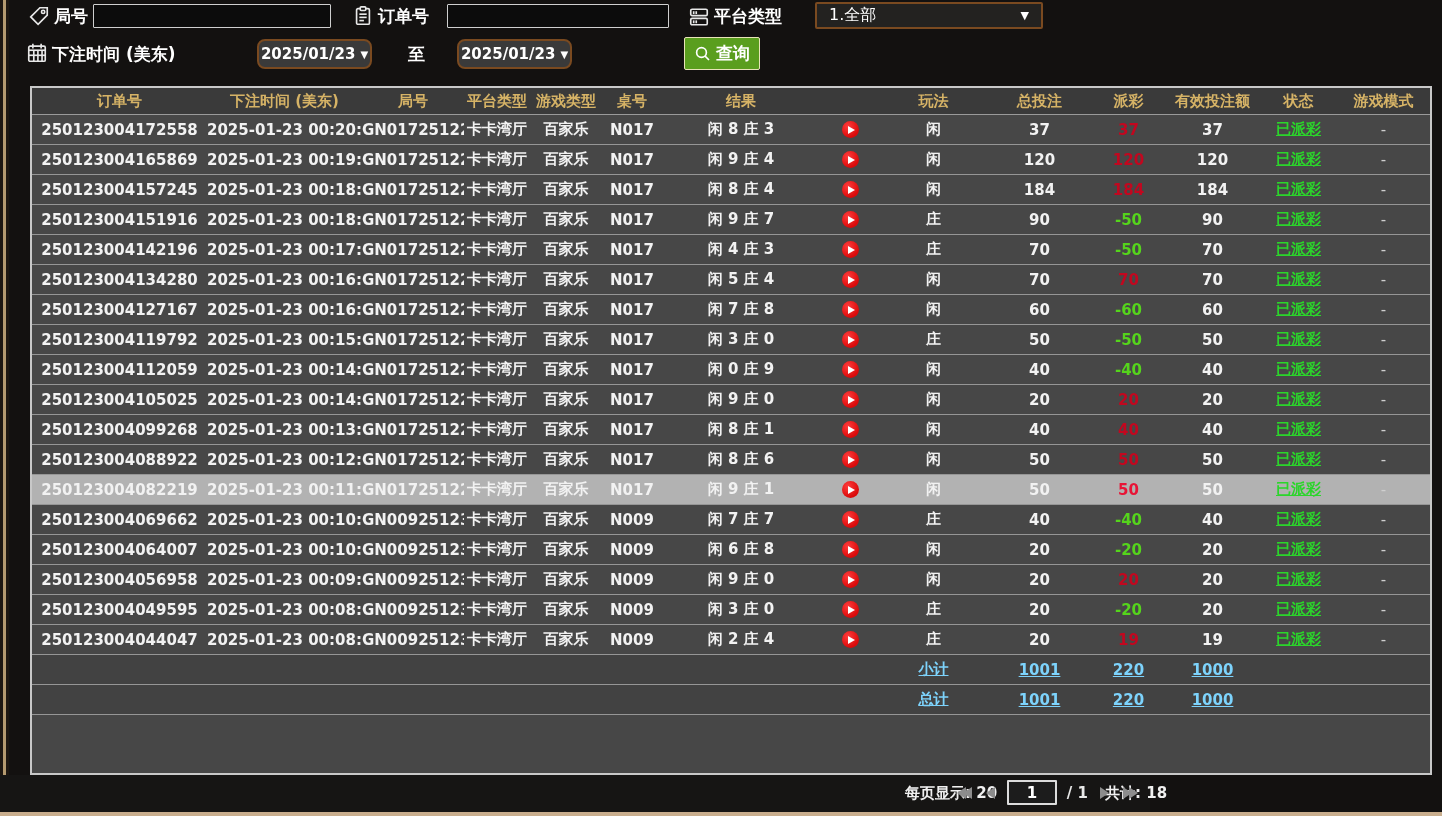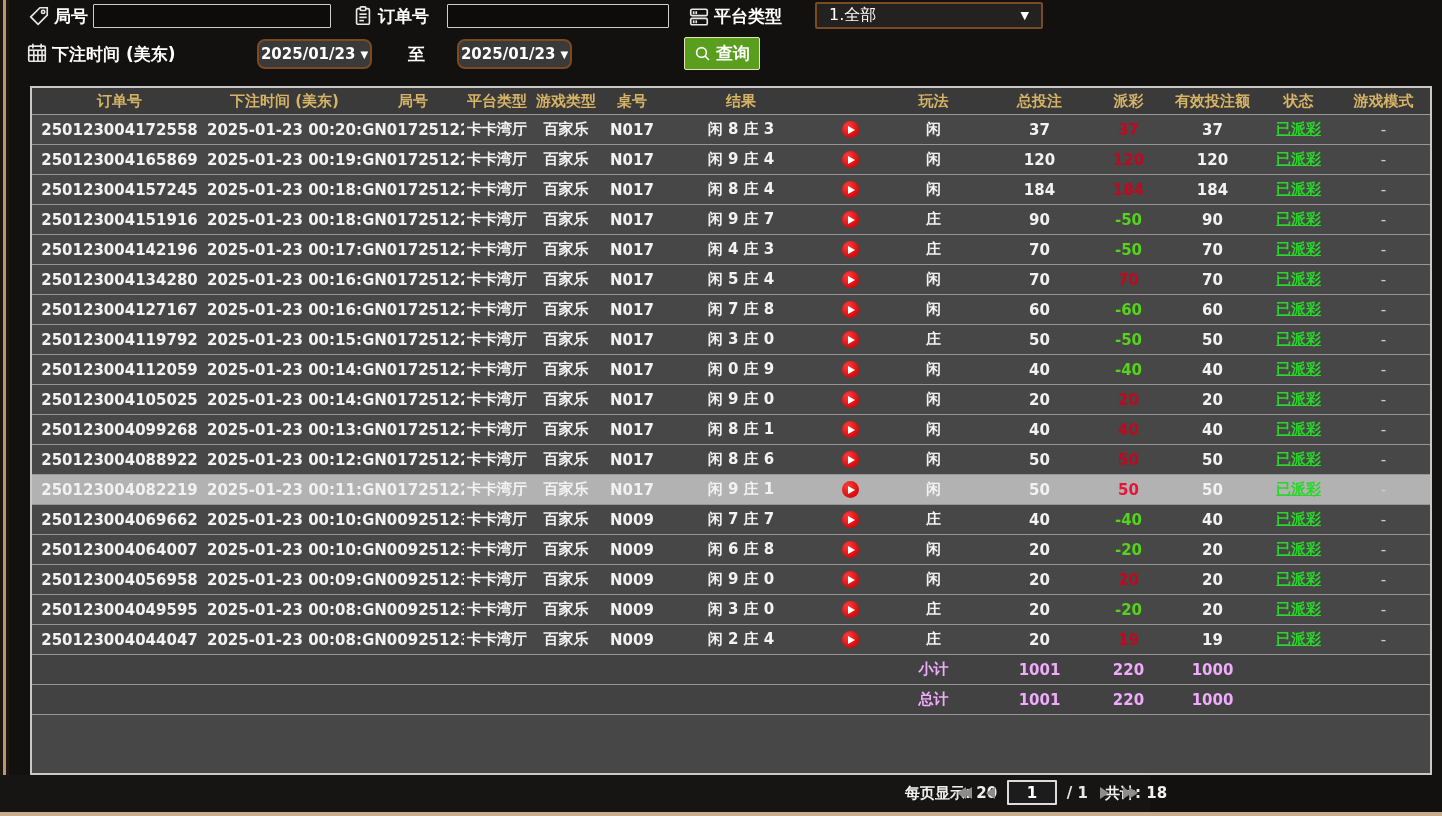--- a/index.html
+++ b/index.html
@@ -58,21 +58,21 @@
   }
   .thead .cell { text-align:center; }
   .trow { height:30px; background:#474747; border-bottom:1px solid #969696; font-size:15px; font-weight:700; }
   .trow .cell { text-align:center; white-space:nowrap; overflow:hidden; }
   .trow.selected { background:#b2b2b2; }
   .cell.payout-pos { color:#c2071f; }
   .cell.payout-neg { color:#55d41c; }
   .trow.selected .cell.payout-pos { color:#e81436; }
   .cell.status { color:#2bd52b;text-decoration:underline; }
   .cell.mode { color:#cfcfcf; font-weight:400; }
-  .totalrow { height:30px; background:#424242; border-bottom:1px solid #969696; font-size:15px; font-weight:700; color:#f0abfc; }
+  .totalrow { height:30px; background:#424242; border-bottom:1px solid #969696; font-size:15px; font-weight:700; color:#7dd3fc;text-decoration:underline; }
   .totalrow .cell { text-align:center; }
   .filler { background:#474747; }
   .playbtn {
     width:17px; height:17px; margin:0 auto; border-radius:50%;
     background:radial-gradient(circle at 35% 30%, #ff3b3b, #d90a0a 70%);
     display:flex; align-items:center; justify-content:center; cursor:pointer;
   }
   .playbtn::after { content:""; display:block; margin-left:2px;
     border-left:7px solid #fff; border-top:4px solid transparent; border-bottom:4px solid transparent; }
 

